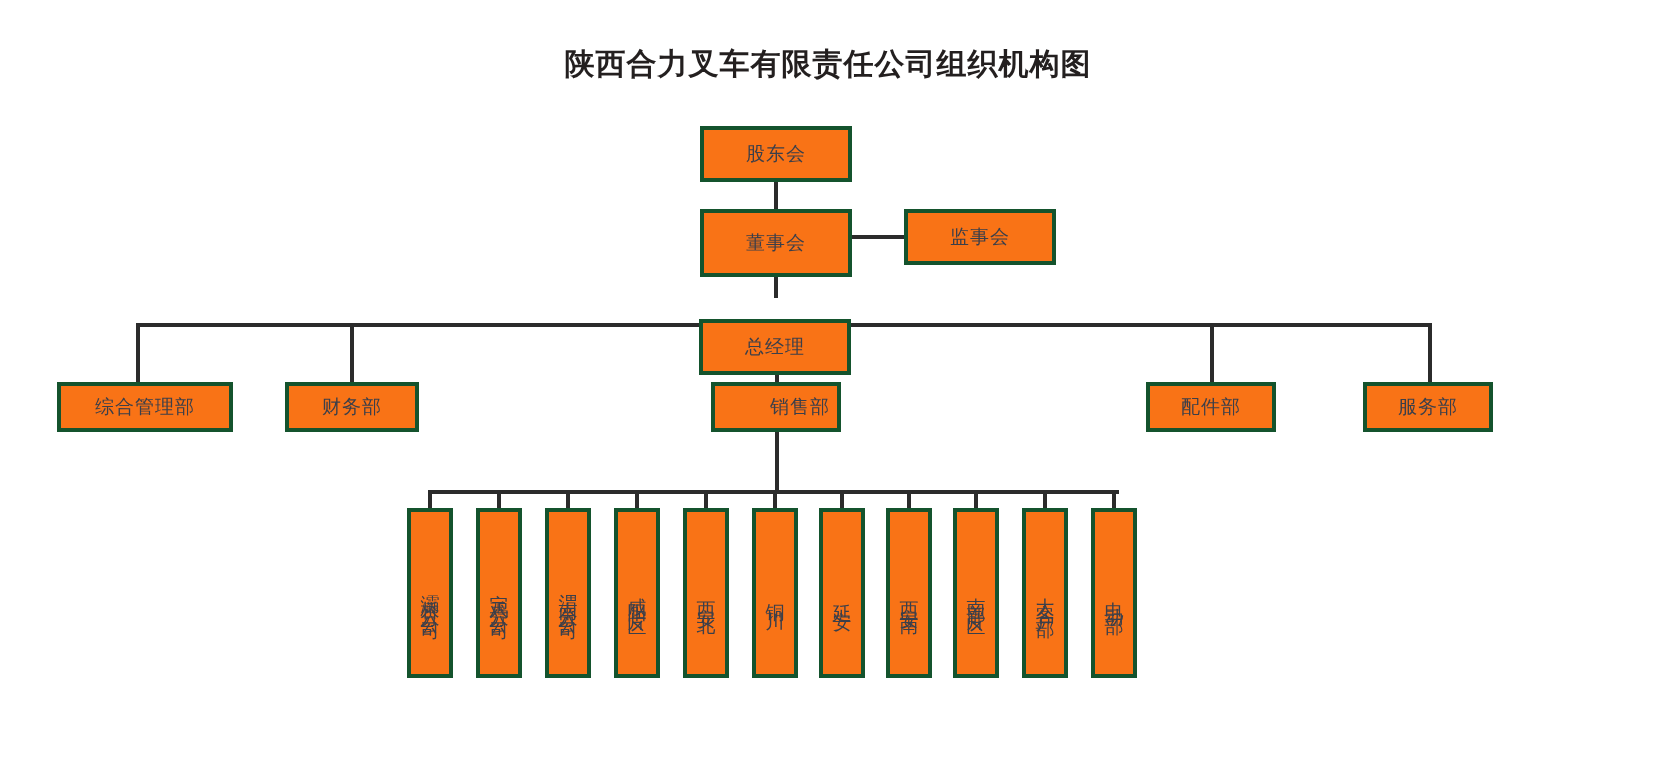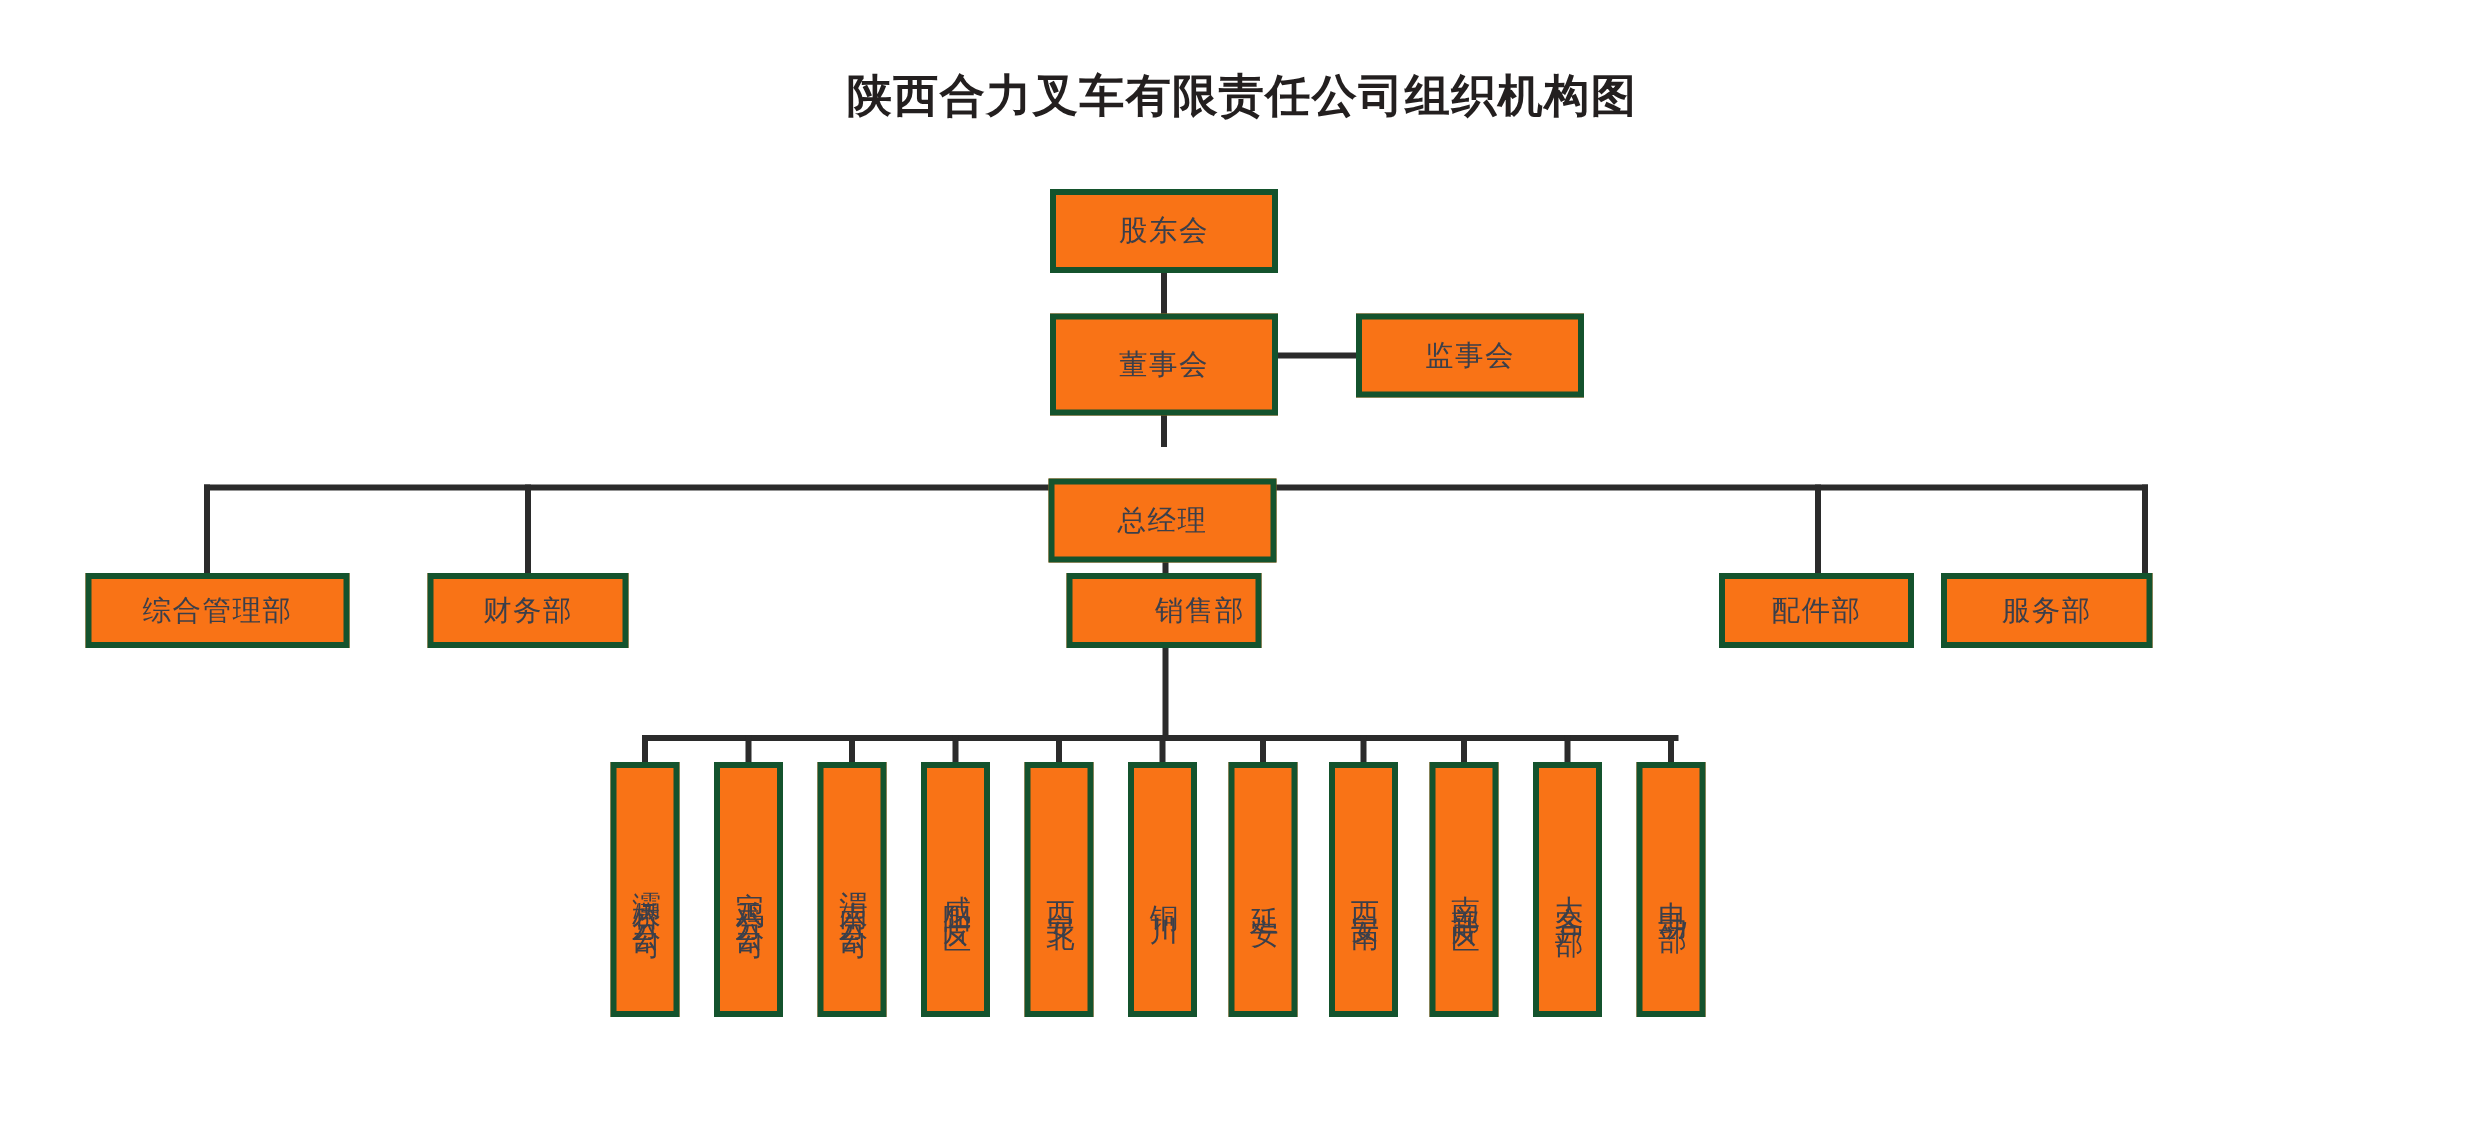--- a/index.html
+++ b/index.html
@@ -89,21 +89,21 @@
   <div class="line v" style="left:136px; top:323px; height:59px;"></div>
   <div class="line v" style="left:350px; top:323px; height:59px;"></div>
   <div class="line v" style="left:775px; top:351px; height:31px;"></div>
   <div class="line v" style="left:1210px; top:323px; height:59px;"></div>
   <div class="line v" style="left:1428px; top:323px; height:59px;"></div>
 
   <div class="node" style="left:57px; top:382px; width:176px; height:50px;">综合管理部</div>
   <div class="node" style="left:285px; top:382px; width:134px; height:50px;">财务部</div>
   <div class="node" style="left:711px; top:382px; width:130px; height:50px;padding-left:48px;">销售部</div>
   <div class="node" style="left:1146px; top:382px; width:130px; height:50px;">配件部</div>
-  <div class="node" style="left:1294px; top:382px; width:141px; height:50px;">服务部</div>
+  <div class="node" style="left:1363px; top:382px; width:130px; height:50px;">服务部</div>
 
   <div class="line v" style="left:775px; top:430px; height:62px;"></div>
   <div class="line h" style="left:431px; top:490px; width:688px;"></div>
 
   <div id="branch-layer">
       <div class="line v" style="left: 428px; top: 490px; height: 18px;"></div>
       <div class="node vertical" style="left: 407px; top: 508px; width: 46px; height: 170px;">灞桥分公司</div>
       <div class="line v" style="left: 497px; top: 490px; height: 18px;"></div>
       <div class="node vertical" style="left: 476px; top: 508px; width: 46px; height: 170px;">宝鸡分公司</div>
       <div class="line v" style="left: 566px; top: 490px; height: 18px;"></div>

